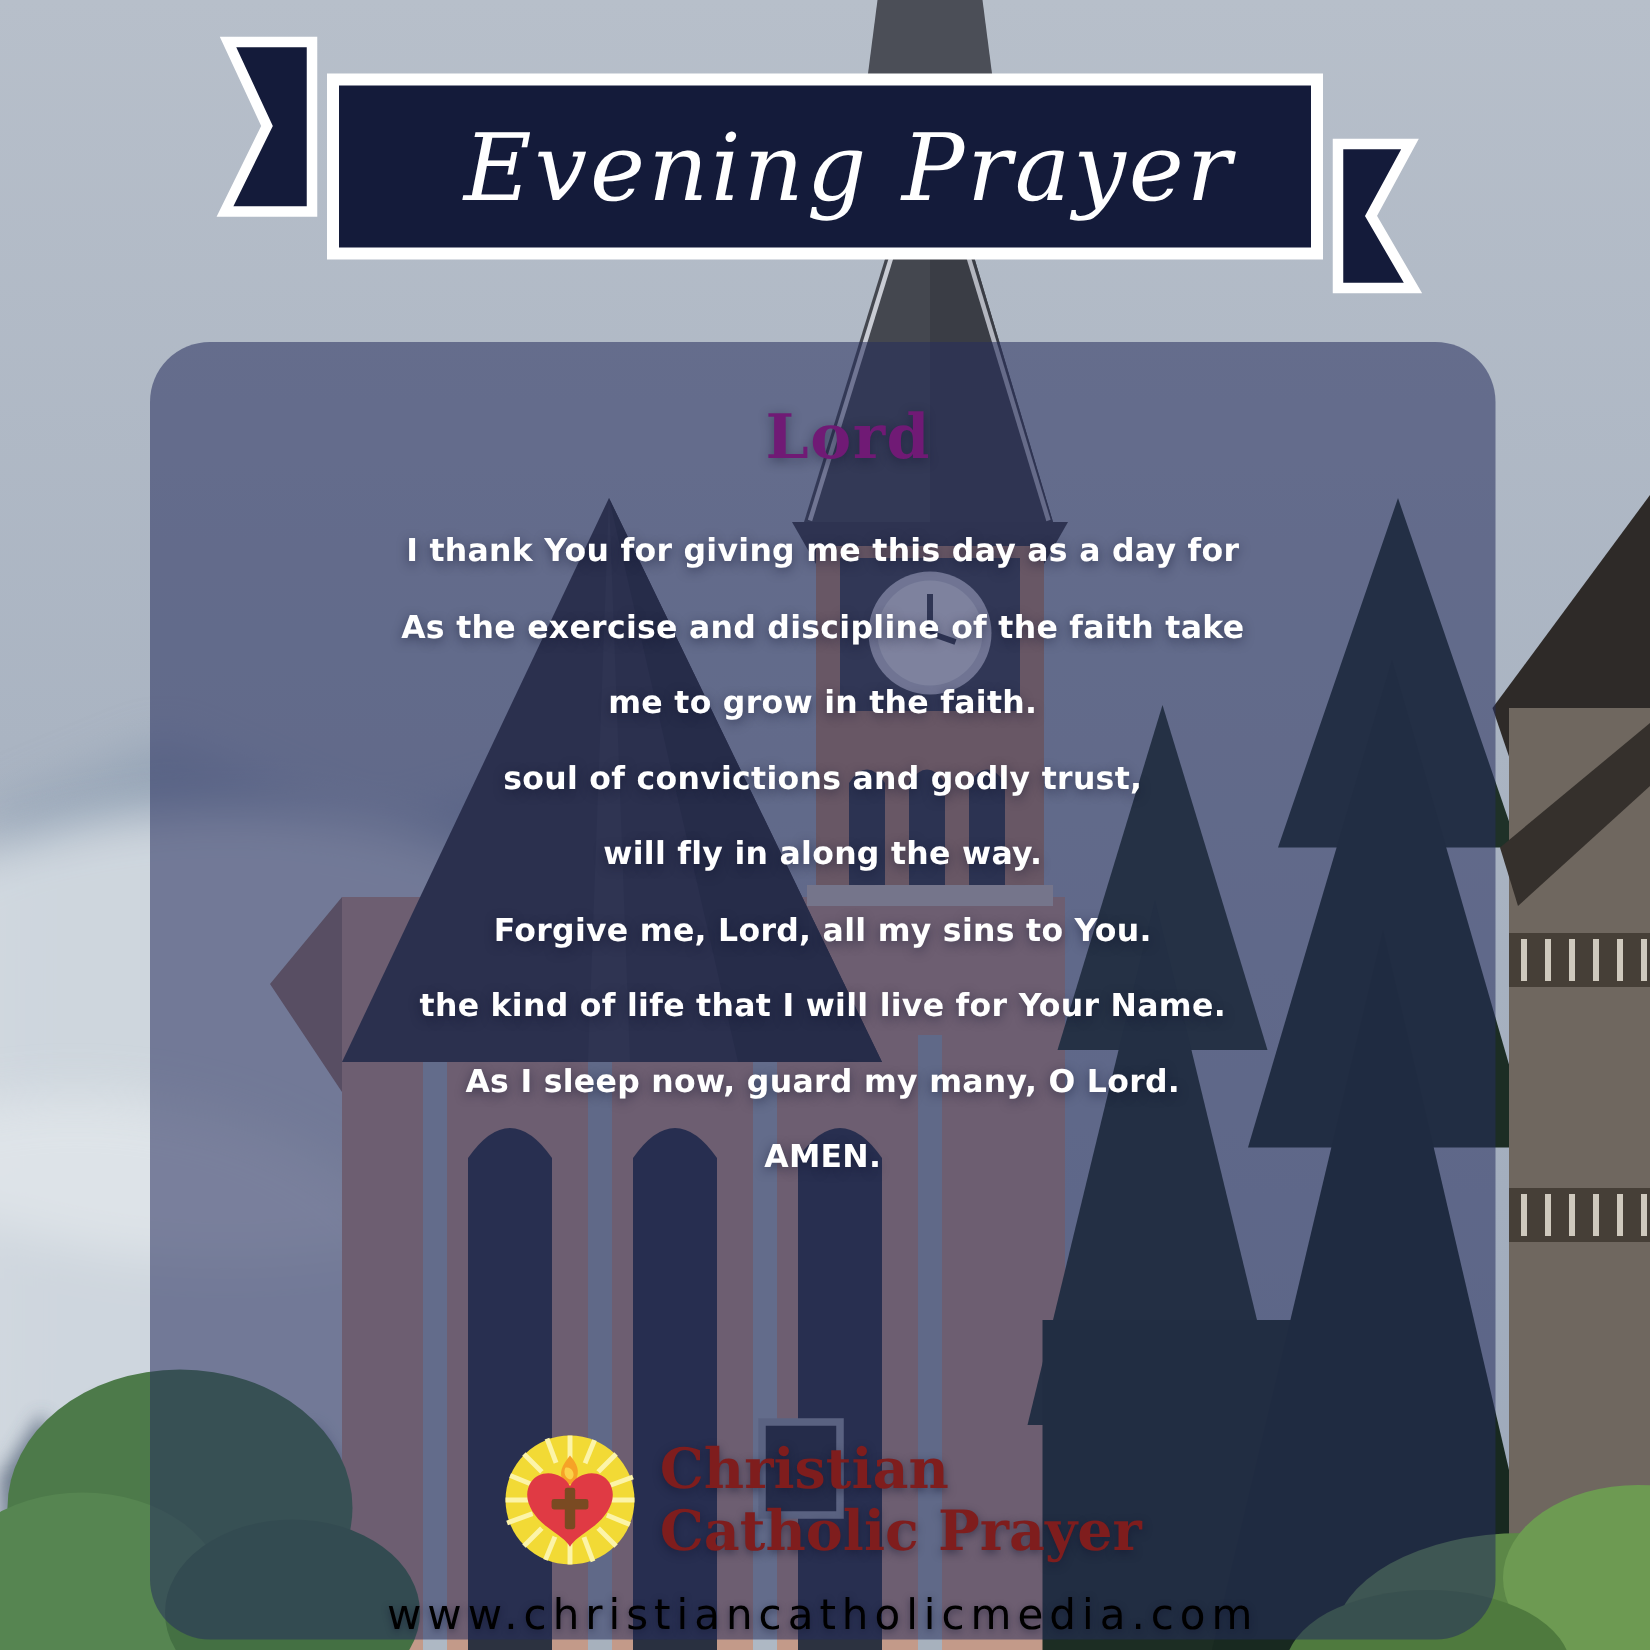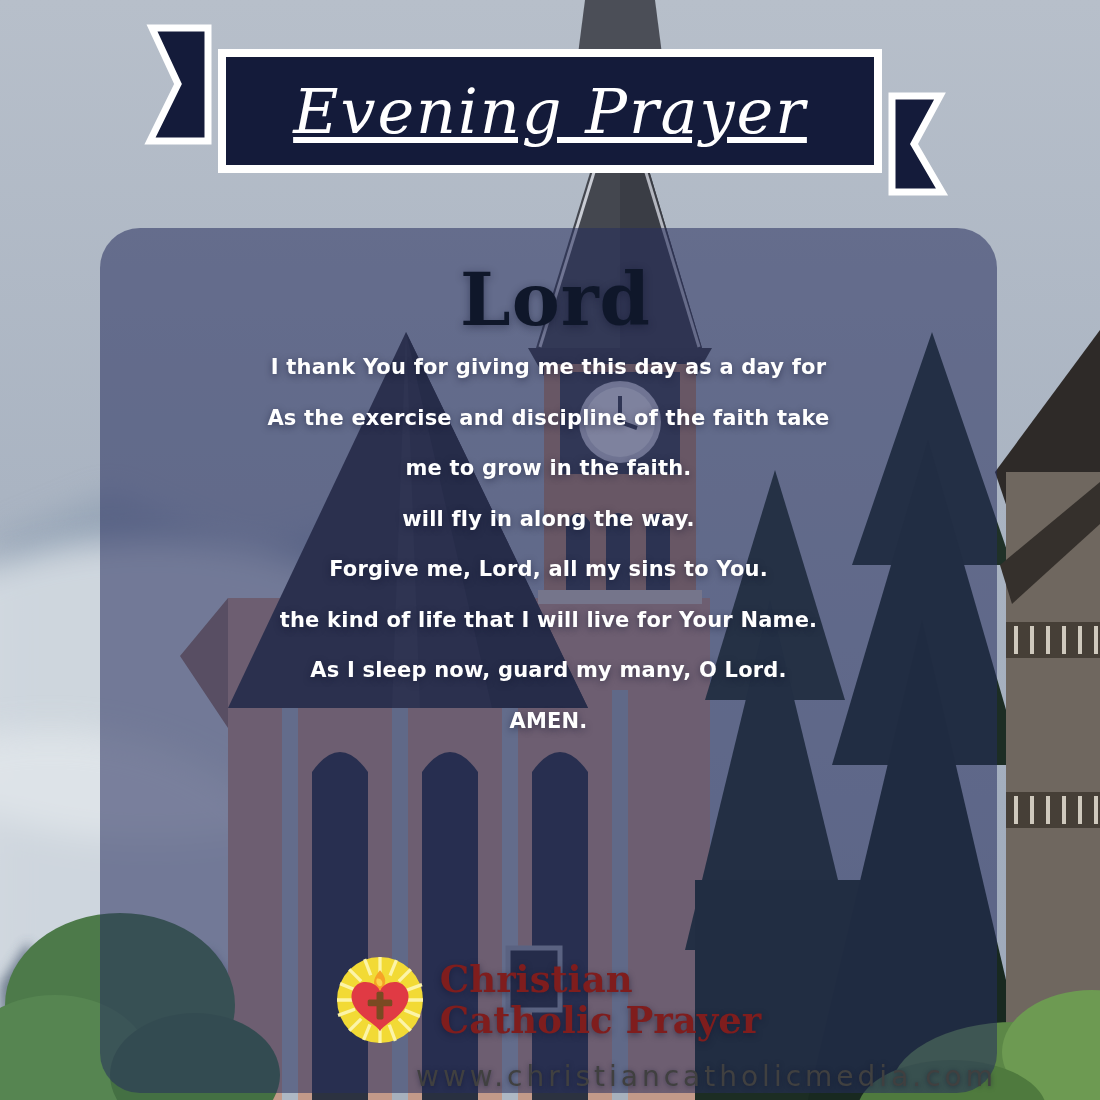--- a/index.html
+++ b/index.html
@@ -12,23 +12,23 @@
   svg.bg{position:absolute;left:0;top:0;width:1100px;height:1100px;display:block;}
 
   
   .panel{
     position:absolute;left:100px;top:228px;width:897px;height:865px;
     background:rgba(38,46,92,0.55);
     border-radius:40px;
   }
   .prayer-title{
     position:absolute;left:0;top:22px;width:100%;
-    text-align:center;margin:7px;
+    text-align:center;margin:17px;
     font-family:"DejaVu Serif","Liberation Serif",serif;
-    font-weight:bold;font-size:72px;color:#0f172a;
+    font-weight:bold;font-size:41px;color:#701a75;
     text-shadow:0 2px 8px rgba(15,20,45,.45);
     letter-spacing:1px;
   }
   .prayer-lines{
     position:absolute;left:0;top:114px;width:100%;
     text-align:center;color:#ffffff;
   }
   .prayer-line{
     font-size:21px;line-height:50.5px;white-space:nowrap;
     font-weight:bold;
@@ -41,33 +41,33 @@
   }
   .brand-logo{width:88px;height:88px;flex:0 0 auto;}
   .brand-name{
     font-family:"DejaVu Serif","Liberation Serif",serif;
     font-weight:bold;color:#7f1d1d;font-size:37px;line-height:41px;
     text-shadow:0 2px 6px rgba(15,20,45,.5);
     text-align:left;
   }
   .website{
     position:absolute;left:0;top:832px;width:100%;
-    text-align:right;color:#404040;font-size:28px;
+    text-align:center;color:#000000;font-size:28px;
     letter-spacing:4px;font-weight:normal;
     text-shadow:0 1px 5px rgba(15,20,45,.5);
   }
 
   
   .ribbon{position:absolute;left:0;top:0;width:1100px;height:220px;}
   .ribbon svg{position:absolute;left:0;top:0;width:1100px;height:220px;display:block;}
   .ribbon-title{
-    position:absolute;left:222px;top:53px;width:656px;height:116px;
+    position:absolute;left:238px;top:53px;width:656px;height:116px;
     display:flex;align-items:center;justify-content:center;
     font-family:"DejaVu Serif","Liberation Serif",serif;
-    font-style:italic;font-size:62px;color:#ffffff;letter-spacing:2px;text-decoration:underline;
+    font-style:italic;font-size:62px;color:#ffffff;letter-spacing:2px;
   }
 </style>
 </head>
 <body>
 
 <div class="stage">
 
   <svg class="bg" viewBox="0 0 1100 1100" aria-hidden="true">
     <defs>
       <linearGradient id="sky" x1="0" y1="0" x2="0" y2="1">
@@ -174,20 +174,21 @@
     </g>
   </svg>
 
   <div class="panel">
     <h1 class="prayer-title">Lord</h1>
 
     <div class="prayer-lines">
       <div class="prayer-line">I thank You for giving me this day as a day for</div>
       <div class="prayer-line">As the exercise and discipline of the faith take</div>
       <div class="prayer-line">me to grow in the faith.</div>
+      <div class="prayer-line">soul of convictions and godly trust,</div>
       <div class="prayer-line">will fly in along the way.</div>
       <div class="prayer-line">Forgive me, Lord, all my sins to You.</div>
       <div class="prayer-line">the kind of life that I will live for Your Name.</div>
       <div class="prayer-line">As I sleep now, guard my many, O Lord.</div>
       <div class="prayer-line">AMEN.</div>
     </div>
 
     <div class="brand-row">
       <svg class="brand-logo" viewBox="0 0 86 86" aria-hidden="true">
         <circle cx="43" cy="43" r="42" fill="#f2da35"></circle>

